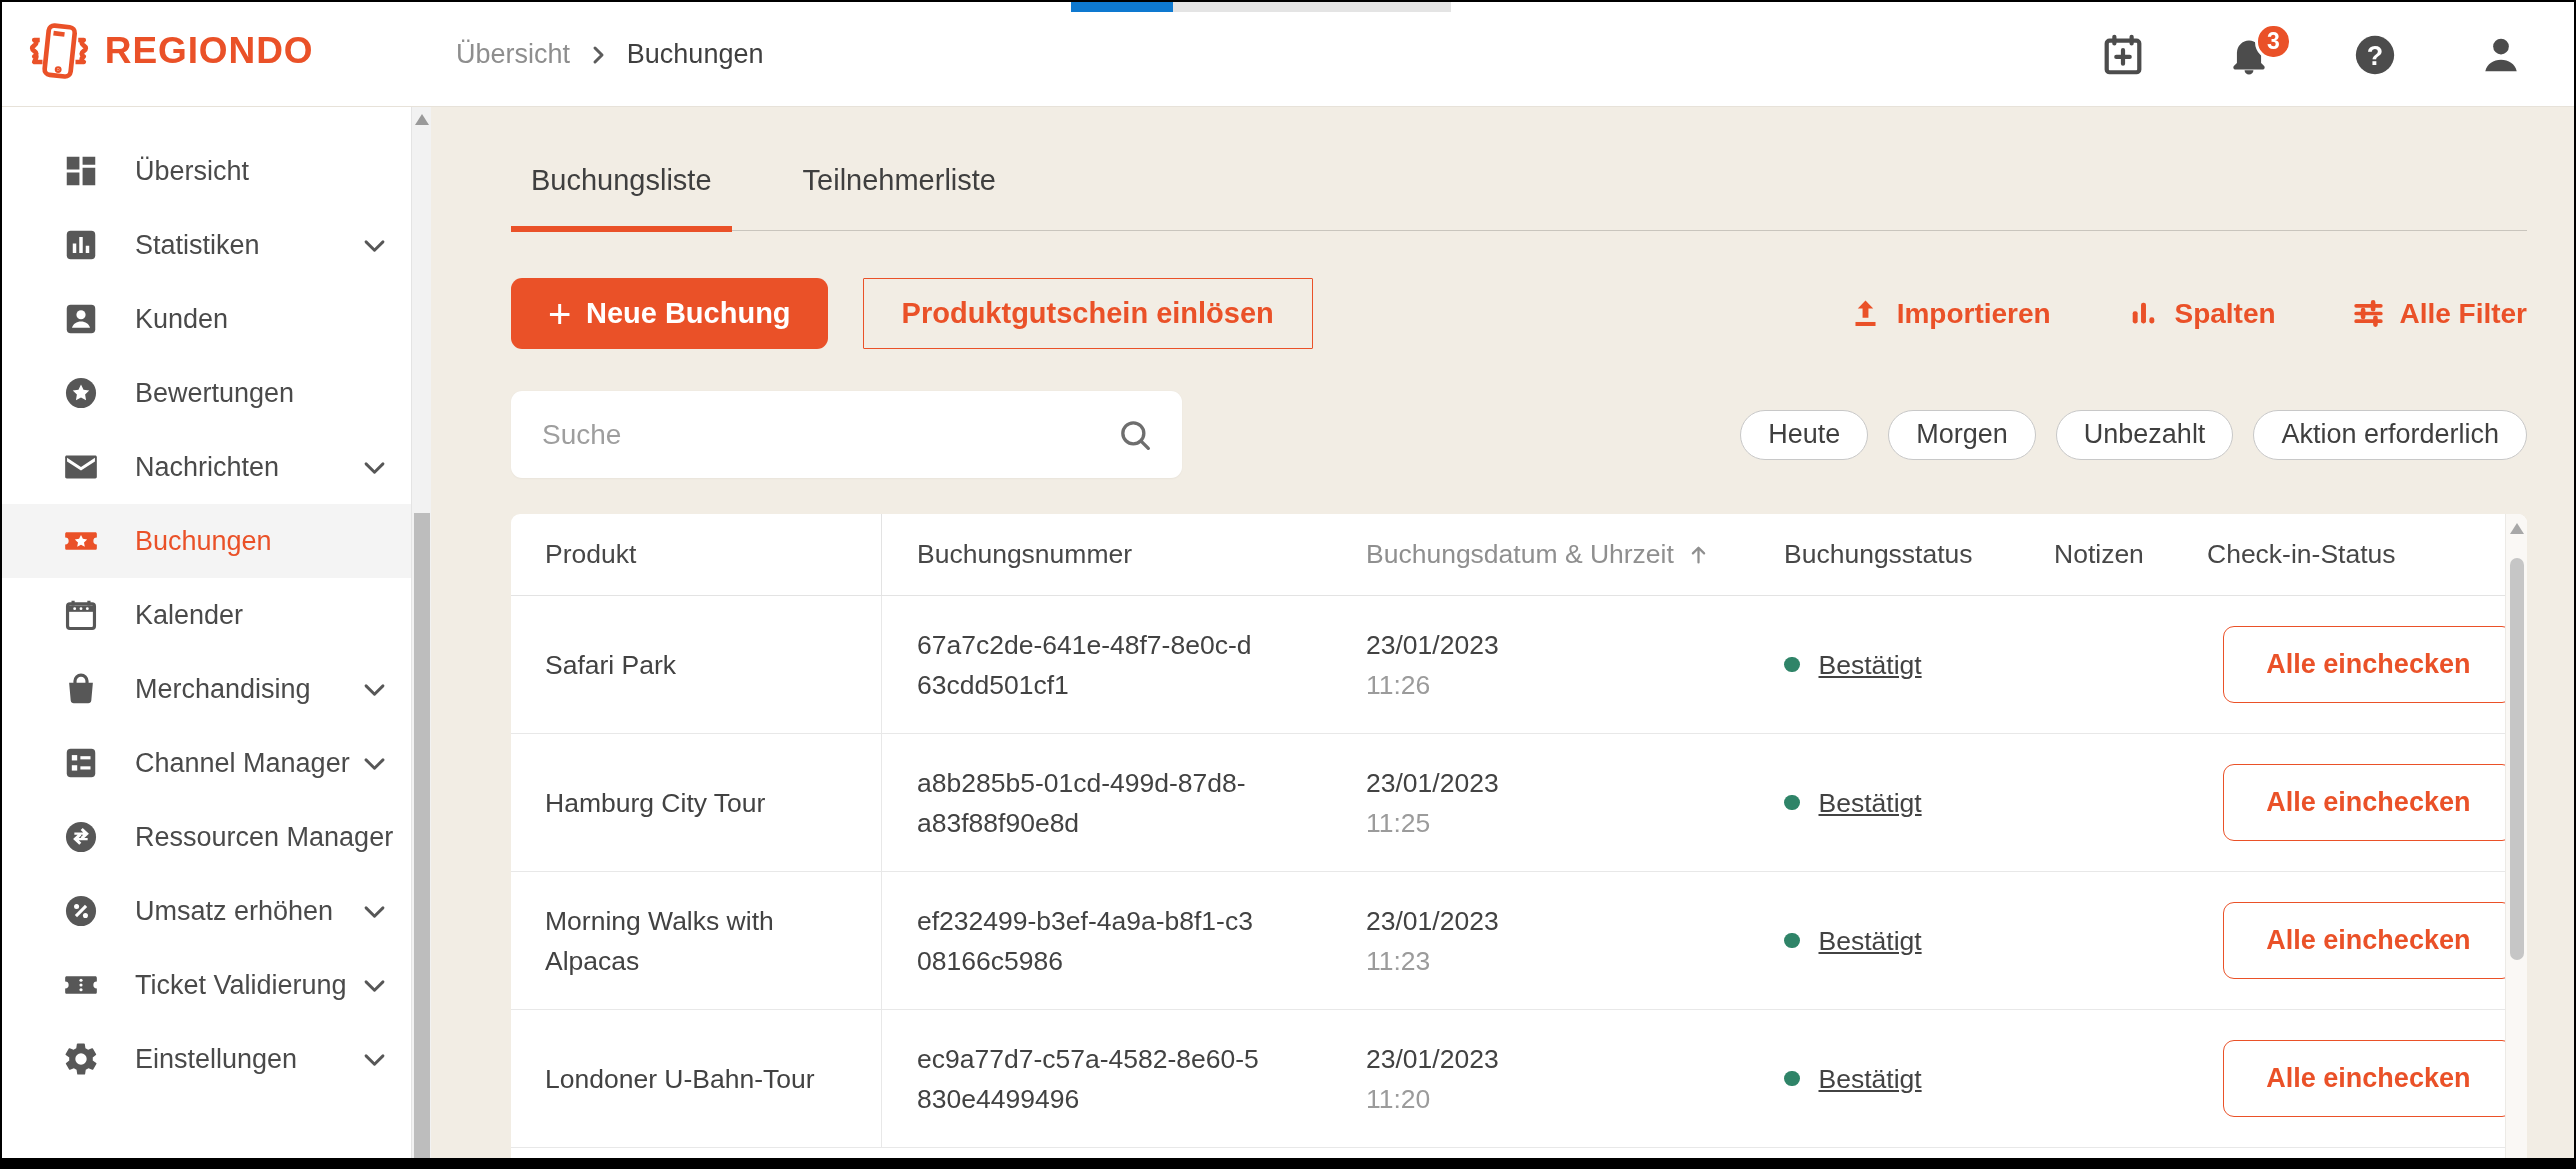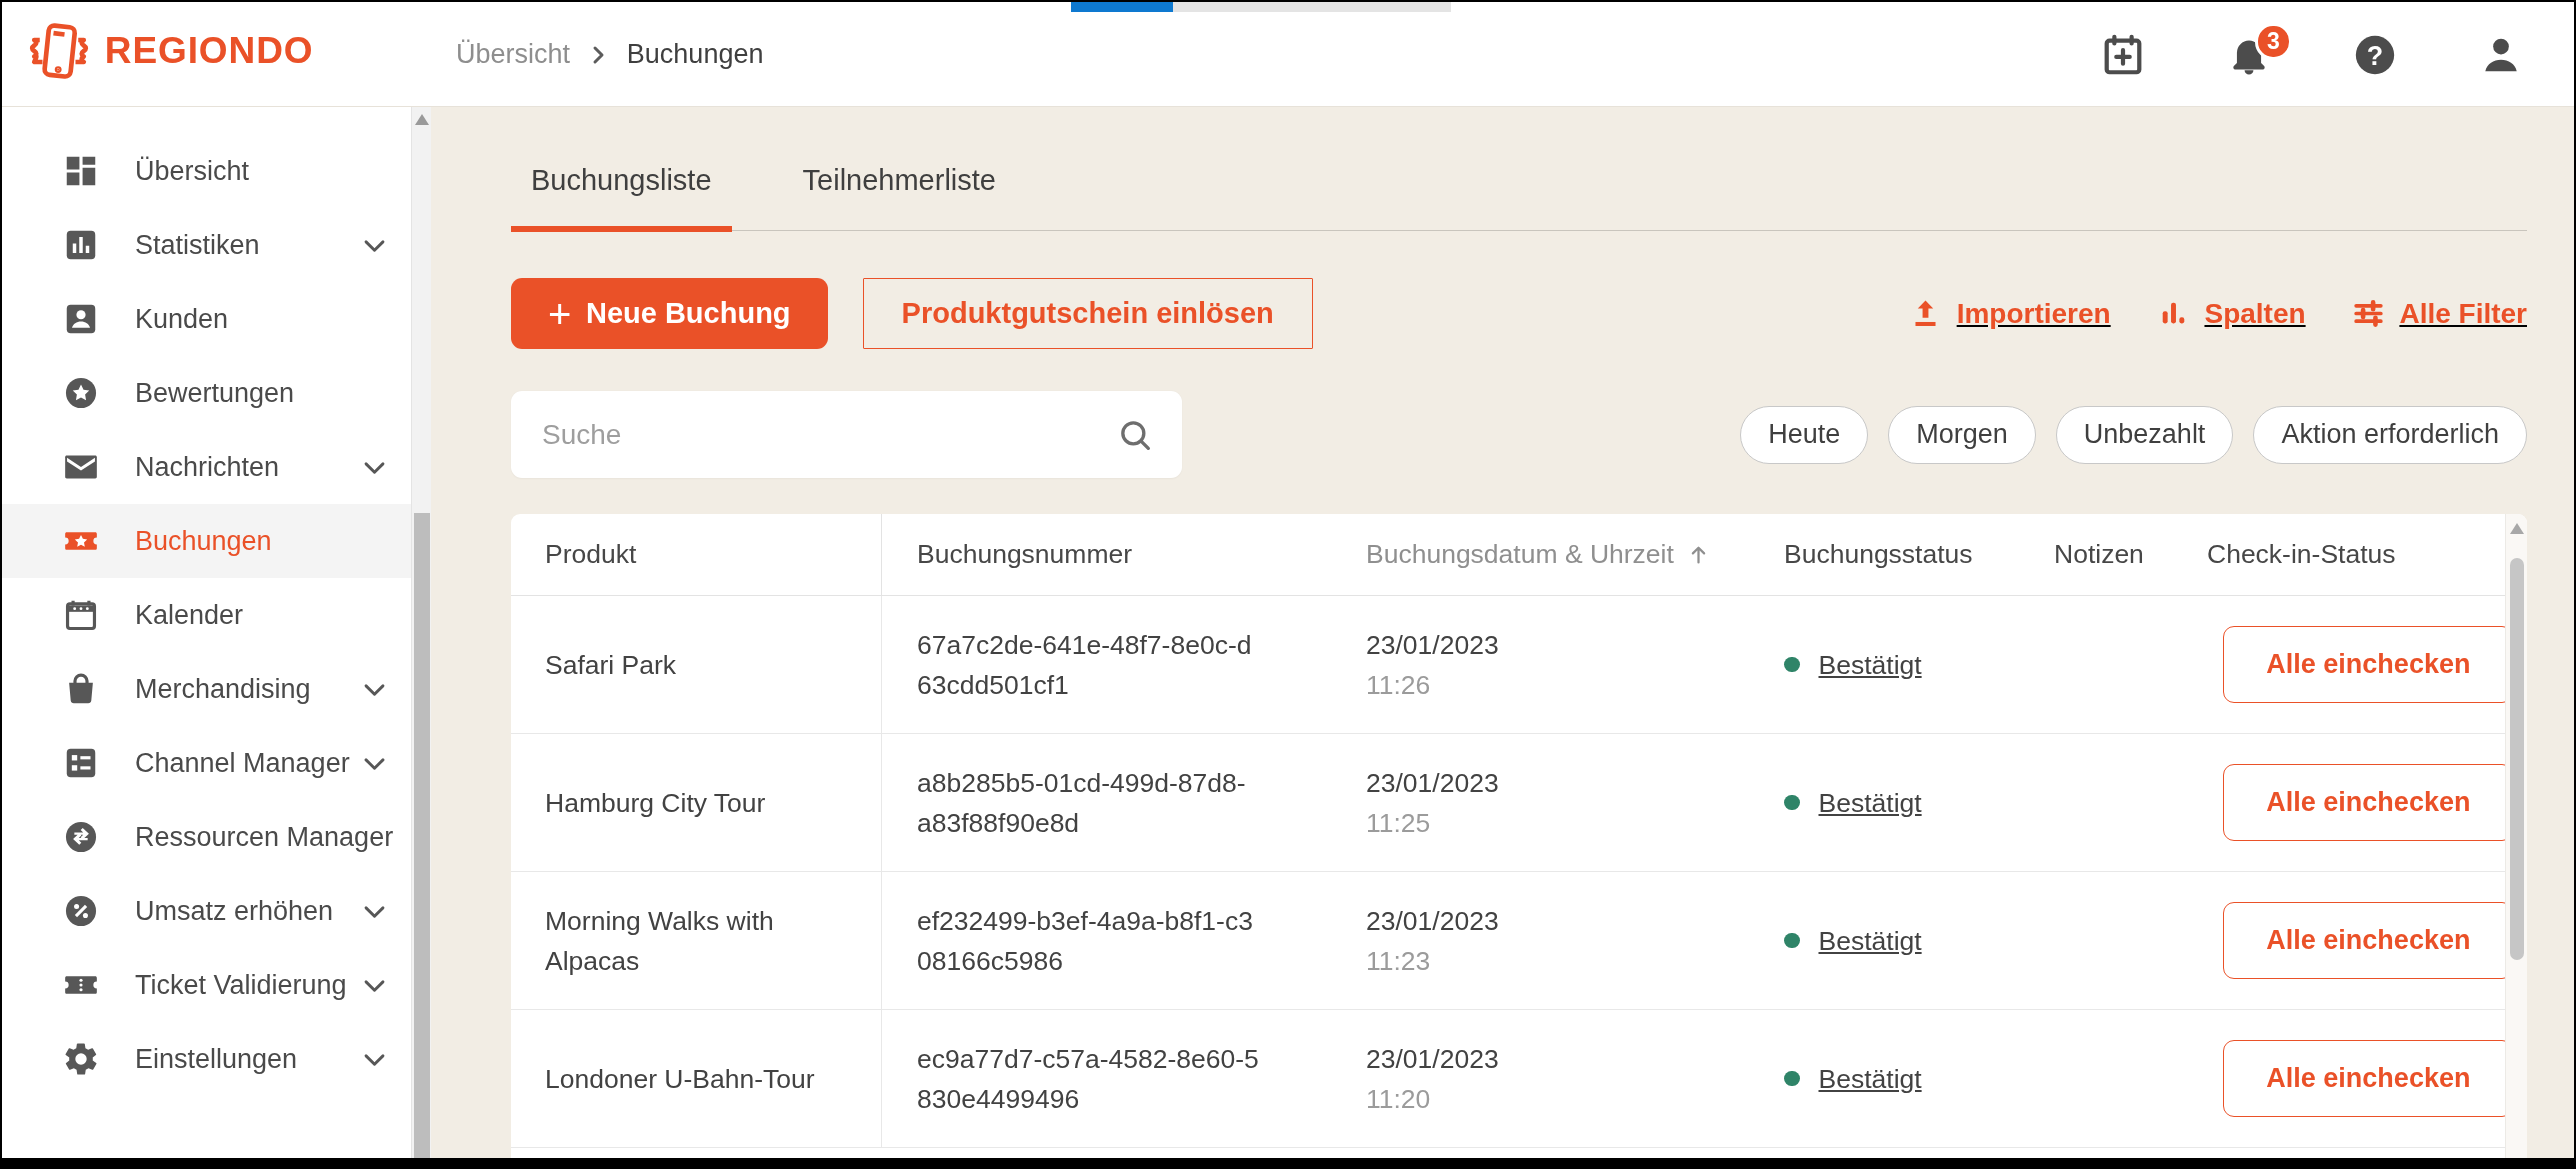--- a/index.html
+++ b/index.html
@@ -42,30 +42,30 @@
   
   .tabs{ margin-top:57px; display:flex; gap:51px; border-bottom:1.8px solid #c9c5bd; flex:0 0 auto;}
   .tab{ font-size:29px; color:#3f3f3f; padding:0 20px 29px 20px; cursor:pointer; border-bottom:6.4px solid transparent; margin-bottom:-1.8px;}
   .tab.active{ border-bottom-color:#ea5128;}
   
   .toolbar{ margin-top:47px; display:flex; align-items:center; justify-content:space-between; flex:0 0 auto;}
   .tb-left{ display:flex; gap:35px; align-items:center;}
   .btn-primary{ height:71px; background:#ea5128; color:#fff; font-size:29px; font-weight:bold; border:none; border-radius:11px; padding:0 37px; display:flex; align-items:center; gap:14.6px; cursor:pointer;}
   .btn-primary .plus{ font-size:40px; font-weight:normal; line-height:1;}
   .btn-outline{ height:71px; background:transparent; color:#ea5128; font-size:29px; font-weight:bold; border:1.8px solid #ea5128; border-radius:1px; padding:0 38px; display:flex; align-items:center; cursor:pointer;}
-  .tb-right{ display:flex; gap:44px; align-items:center;text-decoration:underline;}
+  .tb-right{ display:flex; gap:74px; align-items:center;}
   .tb-link{ display:flex; align-items:center; gap:12.8px; color:#ea5128; font-size:28px; font-weight:bold; cursor:pointer; white-space:nowrap;}
   .tb-link svg{ width:37px; height:37px;}
   
   .filter-row{ margin-top:42px; display:flex; align-items:center; justify-content:space-between; flex:0 0 auto;}
   .search-box{ width:671px; height:87px; background:#fff; border-radius:11px; display:flex; align-items:center; padding:0 27px 0 31px; box-shadow:0 0.9px 1.8px rgba(0,0,0,.04);}
   .search-box input{ flex:1; border:none; outline:none; font-size:28px; color:#3f3f3f; font-family:inherit; background:transparent;}
   .search-box input::placeholder{ color:#9e9e9e;}
   .chips{ display:flex; gap:20px;}
-  .chip{ height:58px; background:#fff; border:1.8px solid #c8c8c8; border-radius:29px; padding:0 27px; font-size:27px; color:#3f3f3f; display:flex; align-items:center; cursor:pointer; white-space:nowrap;}
+  .chip{ height:50px; background:#fff; border:1.8px solid #c8c8c8; border-radius:29px; padding:0 27px; font-size:27px; color:#3f3f3f; display:flex; align-items:center; cursor:pointer; white-space:nowrap;}
   
   .card{ margin-top:36px; background:#fff; border-radius:9px 9px 0 0; flex:1; min-height:0; position:relative; overflow:hidden;}
   .trow{ display:grid; grid-template-columns:371px 449px 418px 270px 153px 1fr; align-items:center;}
   .thead{ height:82px; border-bottom:0.9px solid #e3e3e3; }
   .th{ font-size:26.5px; color:#474747; padding-left:35px;}
   .th.first{ padding-left:34px; align-self:stretch; display:flex; align-items:center; border-right:0.9px solid #e3e3e3;}
   .th.sorted{ color:#8f8f8f; display:flex; align-items:center; gap:11px;}
   .row{ height:138px; border-bottom:0.9px solid #e8e8e8;}
   .td{ font-size:26.5px; color:#424242; padding-left:35px; line-height:40px;}
   .td.first{ padding:0 55px 0 34px; align-self:stretch; display:flex; align-items:center; border-right:0.9px solid #e8e8e8;}

